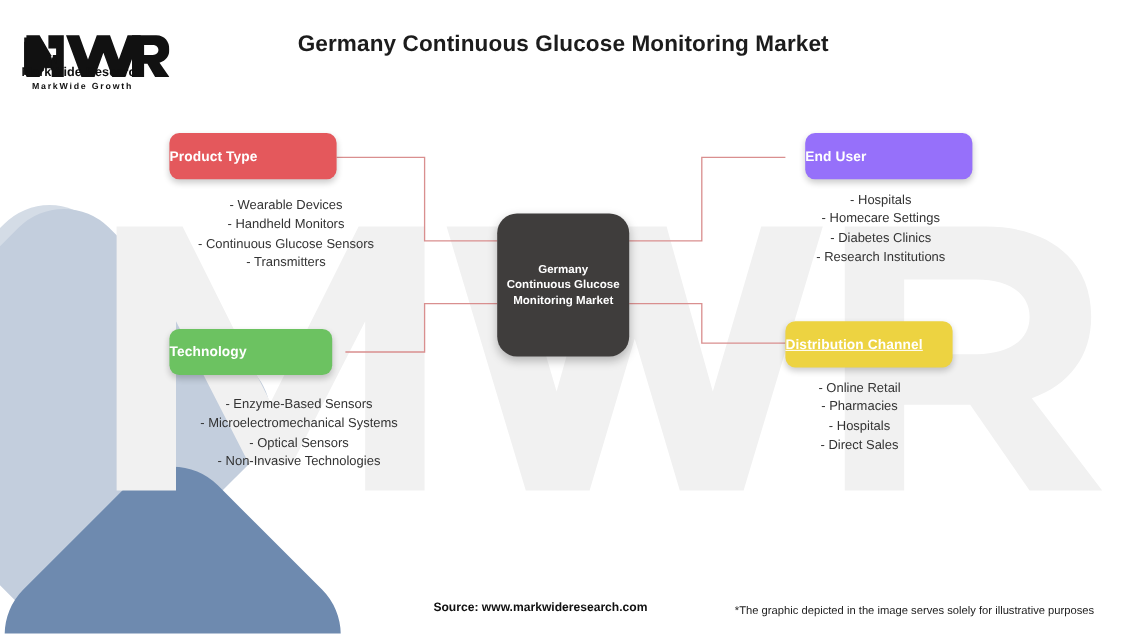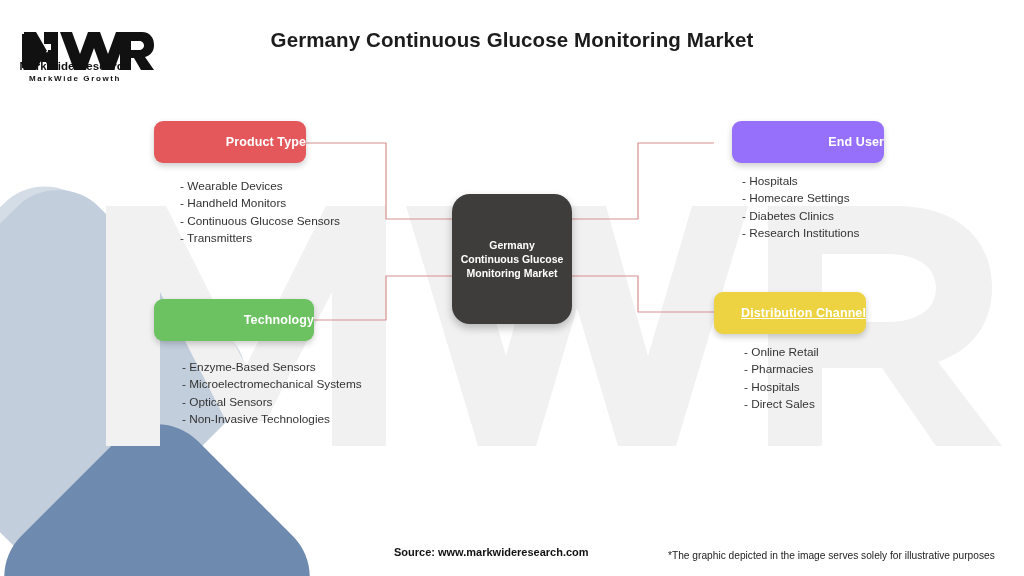--- a/index.html
+++ b/index.html
@@ -51,42 +51,42 @@
     position:absolute;left:0;top:28px;width:1024px;text-align:center;
     font-size:20.5px;font-weight:bold;color:#1c1c1c;letter-spacing:.1px;
   }
 
   
   #connectors{position:absolute;left:0;top:0;width:1024px;height:576px;}
 
   
   .node{
     position:absolute;border-radius:9px;
-    display:flex;align-items:center;justify-content:flex-end;
+    display:flex;align-items:center;justify-content:flex-start;
     box-shadow:0 3px 6px rgba(0,0,0,.20);
     color:#ffffff;font-size:12.5px;font-weight:bold;letter-spacing:.1px;
   }
   .node-product   {left:154px;top:121px;width:152px;height:42px;background:#e4585c;}
   .node-enduser   {left:714px;top:121px;width:152px;height:42px;background:#9670fa;margin-left:18px;}
-  .node-technology{left:154px;top:299px;width:160px;height:42px;background:#6cc261;}
+  .node-technology{left:154px;top:299px;width:148px;height:42px;background:#6cc261;}
   .node-distribution{left:714px;top:292px;width:152px;height:42px;background:#edd341;text-decoration:underline;}
 
   .node-center{
     position:absolute;left:452px;top:194px;width:120px;height:130px;
     background:#3f3d3c;border-radius:18px;
     display:flex;align-items:center;justify-content:center;
     box-shadow:0 4px 9px rgba(0,0,0,.25);
   }
   .node-center .center-label{
     color:#fff;font-size:10.5px;font-weight:bold;line-height:14px;
     text-align:center;padding:0 8px;
   }
 
   
-  .items{position:absolute;color:#333333;font-size:11.8px;line-height:17.4px;}
+  .items{position:absolute;color:#333333;font-size:11.8px;line-height:17.4px;text-align:center;}
   .items .item{white-space:nowrap;}
   .list-product     {left:180px;top:178px;}
   .list-enduser     {left:742px;top:173px;}
   .list-technology  {left:182px;top:359px;}
   .list-distribution{left:744px;top:344px;}
 
   
   #source{
     position:absolute;left:394px;top:546px;
     font-size:11px;font-weight:bold;color:#111;

